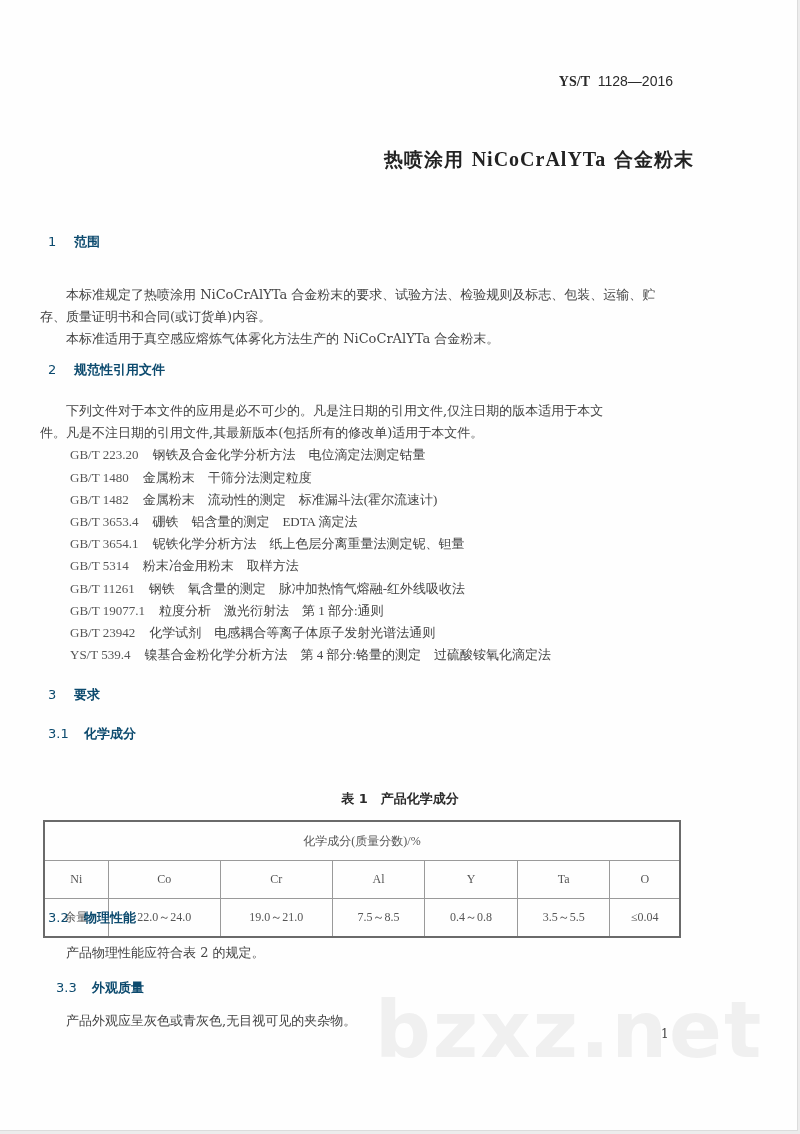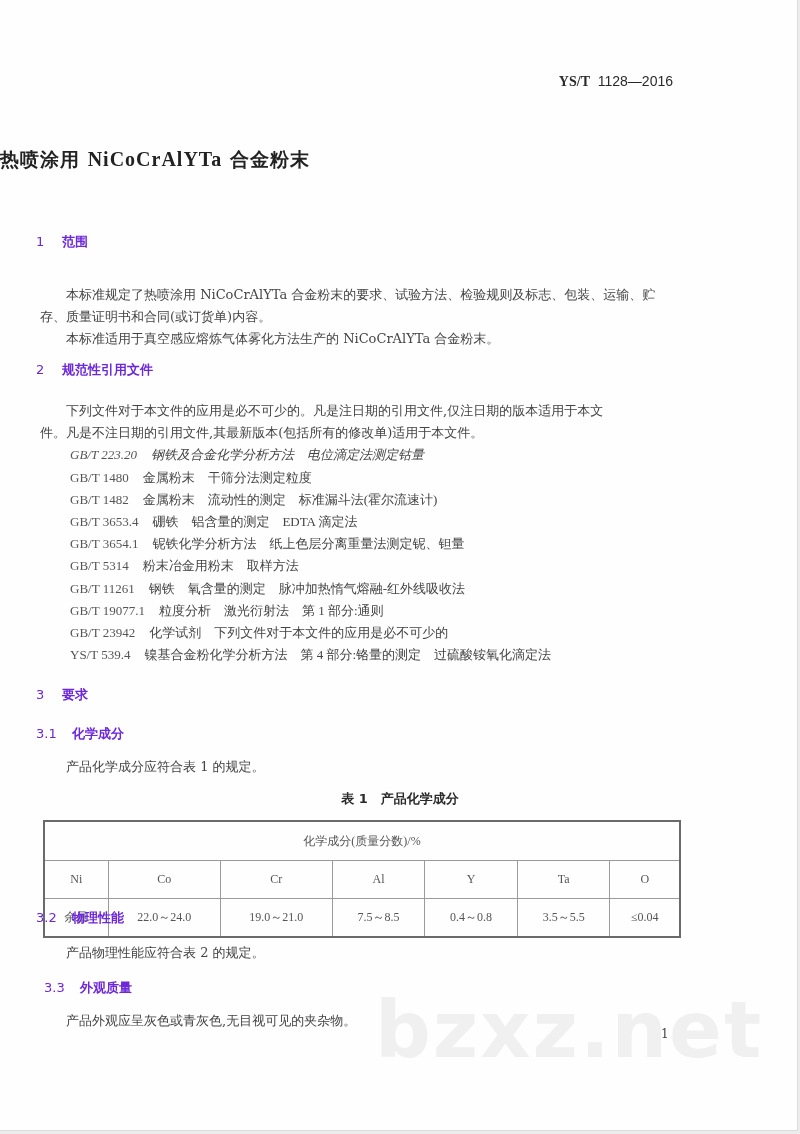--- a/index.html
+++ b/index.html
@@ -10,23 +10,23 @@
     color:#3a3a3a;
   }
   .page {
     position:absolute; left:0; top:0; width:797px; height:1130px;
     background:#fefefe;
     border-right:1px solid #dcdcdc; border-bottom:1px solid #dcdcdc;
   }
   .abs { position:absolute; white-space:nowrap; }
   .std-code { right:124px; top:73px; font-size:14px; color:#2a2a2a; font-family:"Liberation Sans",sans-serif; }
   .std-code b { font-family:"Liberation Serif",serif; font-weight:bold; }
-  .title { left:0; width:682px; text-align:left; top:147px; font-size:19px; font-weight:bold; color:#222; font-family:"DejaVu Sans",sans-serif; letter-spacing:1px; }
+  .title { left:12px; width:682px; text-align:right; top:147px; font-size:19px; font-weight:bold; color:#222; font-family:"DejaVu Sans",sans-serif; letter-spacing:1px; }
   .title .latin { font-family:"Liberation Serif",serif; font-size:20px; }
-  .h1 { left:36px; font-size:13px; font-weight:bold; color:#6d28d9; font-family:"DejaVu Sans",sans-serif; }
+  .h1 { left:48px; font-size:13px; font-weight:bold; color:#0c4a6e; font-family:"DejaVu Sans",sans-serif; }
   .h1 .num { font-weight:normal; display:inline-block; width:26px; }
   .h2 .num { width:36px; }
   .p { left:40px; font-size:13px; line-height:22px; color:#444; width:640px; white-space:normal; }
   .p .indent { padding-left:26px; }
   .ref { left:70px; font-size:13px; color:#444; font-family:"Liberation Serif",serif; }
   .ref .code { color:#555; }
   .ref .sp { display:inline-block; width:14px; }
   .caption { left:0; width:800px; text-align:center; top:790px; font-size:13px; font-weight:bold; color:#2a2a2a; font-family:"DejaVu Sans",sans-serif; }
   table.chem {
     position:absolute; left:43px; top:820px; width:638px;
@@ -53,37 +53,34 @@
     <div>存、质量证明书和合同(或订货单)内容。</div>
     <div class="indent">本标准适用于真空感应熔炼气体雾化方法生产的 NiCoCrAlYTa 合金粉末。</div>
   </div>
 
   <div class="abs h1" style="top:361px;"><span class="num">2</span><span>规范性引用文件</span></div>
   <div class="abs p" style="top:400px;">
     <div class="indent">下列文件对于本文件的应用是必不可少的。凡是注日期的引用文件,仅注日期的版本适用于本文</div>
     <div>件。凡是不注日期的引用文件,其最新版本(包括所有的修改单)适用于本文件。</div>
   </div>
 
-  <div class="abs ref" style="top:446px;font-style:italic;"><span class="code">GB/T 223.20</span><span class="sp"></span><span>钢铁及合金化学分析方法　电位滴定法测定钴量</span></div>
+  <div class="abs ref" style="top:446px;"><span class="code">GB/T 223.20</span><span class="sp"></span><span>钢铁及合金化学分析方法　电位滴定法测定钴量</span></div>
   <div class="abs ref" style="top:469px;"><span class="code">GB/T 1480</span><span class="sp"></span><span>金属粉末　干筛分法测定粒度</span></div>
   <div class="abs ref" style="top:491px;"><span class="code">GB/T 1482</span><span class="sp"></span><span>金属粉末　流动性的测定　标准漏斗法(霍尔流速计)</span></div>
   <div class="abs ref" style="top:513px;"><span class="code">GB/T 3653.4</span><span class="sp"></span><span>硼铁　铝含量的测定　EDTA 滴定法</span></div>
   <div class="abs ref" style="top:535px;"><span class="code">GB/T 3654.1</span><span class="sp"></span><span>铌铁化学分析方法　纸上色层分离重量法测定铌、钽量</span></div>
   <div class="abs ref" style="top:557px;"><span class="code">GB/T 5314</span><span class="sp"></span><span>粉末冶金用粉末　取样方法</span></div>
   <div class="abs ref" style="top:580px;"><span class="code">GB/T 11261</span><span class="sp"></span><span>钢铁　氧含量的测定　脉冲加热惰气熔融-红外线吸收法</span></div>
   <div class="abs ref" style="top:602px;"><span class="code">GB/T 19077.1</span><span class="sp"></span><span>粒度分析　激光衍射法　第 1 部分:通则</span></div>
-  <div class="abs ref" style="top:624px;"><span class="code">GB/T 23942</span><span class="sp"></span><span>化学试剂　下列文件对于本文件的应用是必不可少的</span></div>
+  <div class="abs ref" style="top:624px;"><span class="code">GB/T 23942</span><span class="sp"></span><span>化学试剂　电感耦合等离子体原子发射光谱法通则</span></div>
   <div class="abs ref" style="top:646px;"><span class="code">YS/T 539.4</span><span class="sp"></span><span>镍基合金粉化学分析方法　第 4 部分:铬量的测定　过硫酸铵氧化滴定法</span></div>
 
   <div class="abs h1" style="top:686px;"><span class="num">3</span><span>要求</span></div>
 
   <div class="abs h1 h2" style="top:725px;"><span class="num">3.1</span><span>化学成分</span></div>
-  <div class="abs p" style="top:756px;">
-      <div class="indent">产品化学成分应符合表 1 的规定。</div>
-    </div>
 
   <div class="abs caption">表 1　产品化学成分</div>
 
   <table class="chem">
     <tbody>
         <tr>
       <td class="head" colspan="7">化学成分(质量分数)/%</td>
     </tr>
     <tr>
       <td>Ni</td>

